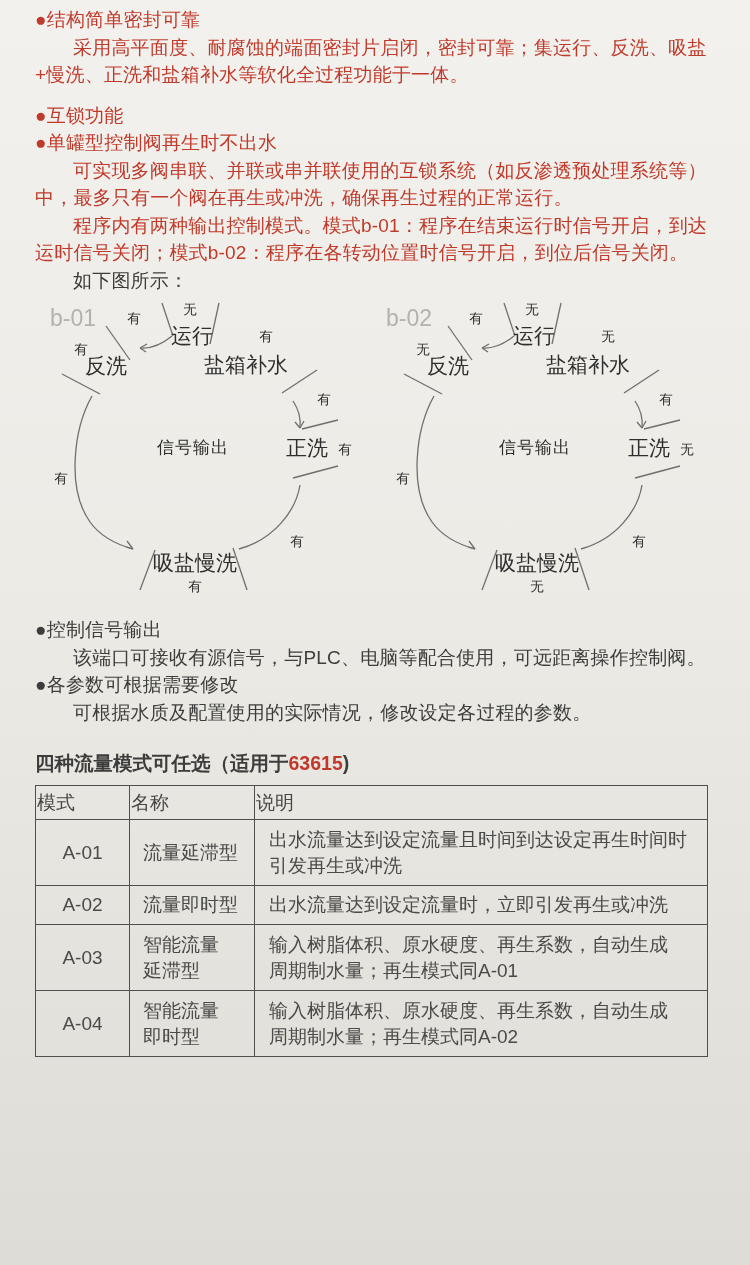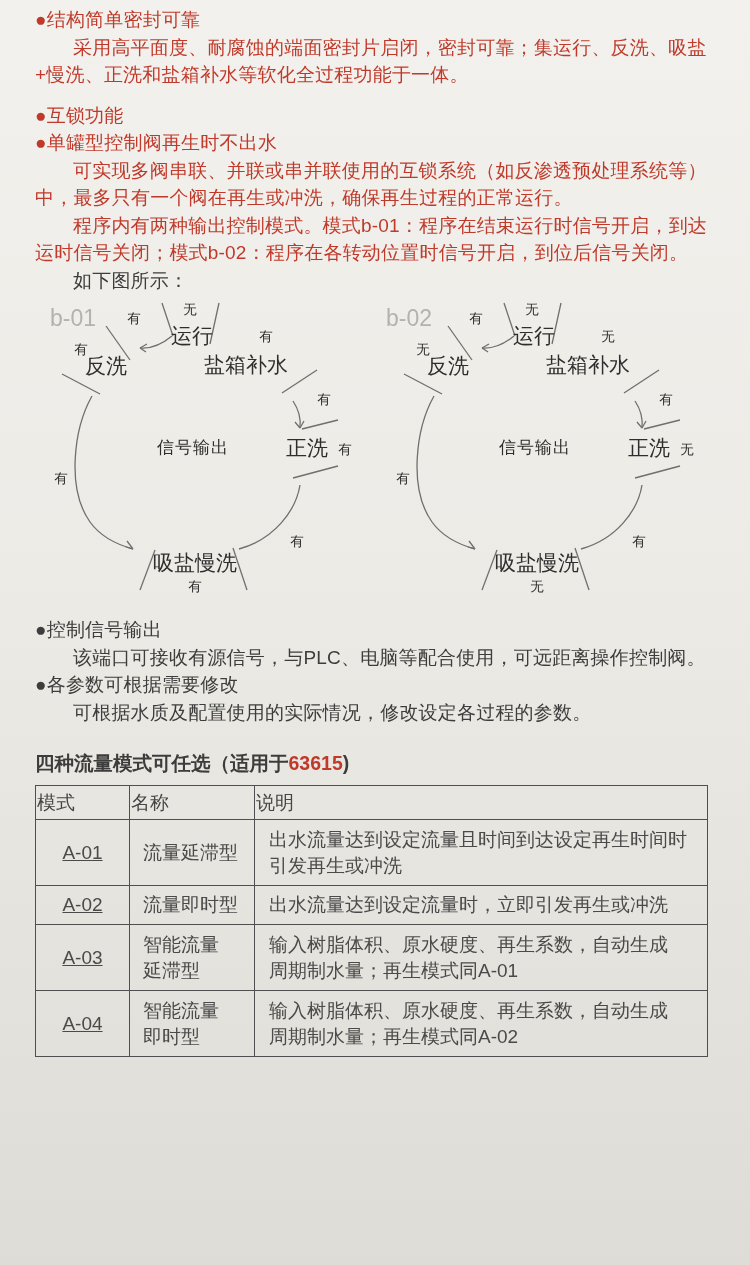--- a/index.html
+++ b/index.html
@@ -28,21 +28,21 @@
   .dg-center{font-family:"Liberation Serif",serif;font-size:17px;fill:#2e2e2e;text-anchor:middle;letter-spacing:1px;}
   .dg-flag{font-family:"Liberation Serif",serif;font-size:13.5px;fill:#2e2e2e;text-anchor:middle;}
   .dg line,.dg path{stroke:#6f6f6f;stroke-width:1.3;fill:none;}
   
   .table-title{font-size:19.5px;font-weight:bold;color:#3c3c3c;margin:24px 0 8px 0;line-height:27px;}
   .model-red{color:#c03a2b;}
   table.flow{border-collapse:collapse;width:672px;table-layout:fixed;}
   table.flow th,table.flow td{border:1.5px solid #4f4f4f;font-weight:normal;}
   table.flow th{height:31px;font-size:19px;color:#454545;text-align:left;}
   table.flow td{font-size:19px;color:#4a4a4a;white-space:pre-line;line-height:26px;vertical-align:middle;}
-  td.c-mode{text-align:center;color:#4f4f4f;text-decoration:underline;}
+  td.c-mode{text-align:center;color:#4f4f4f;}
   td.c-name{padding-left:13px;}
   td.c-desc{padding:4px 14px;}
   tr.h-tall td{height:57px;}
   tr.h-short td{height:30px;}
 </style>
 </head>
 <body>
 
 <div class="page">
   <div class="content">

